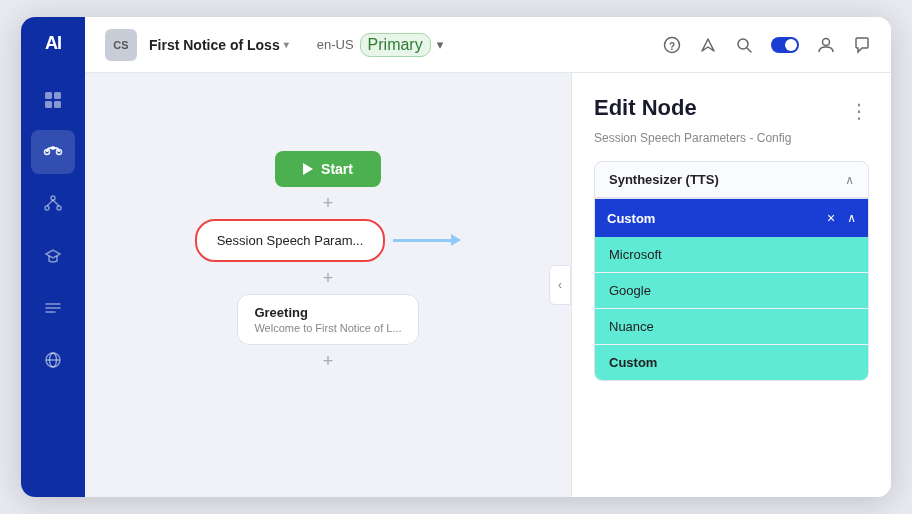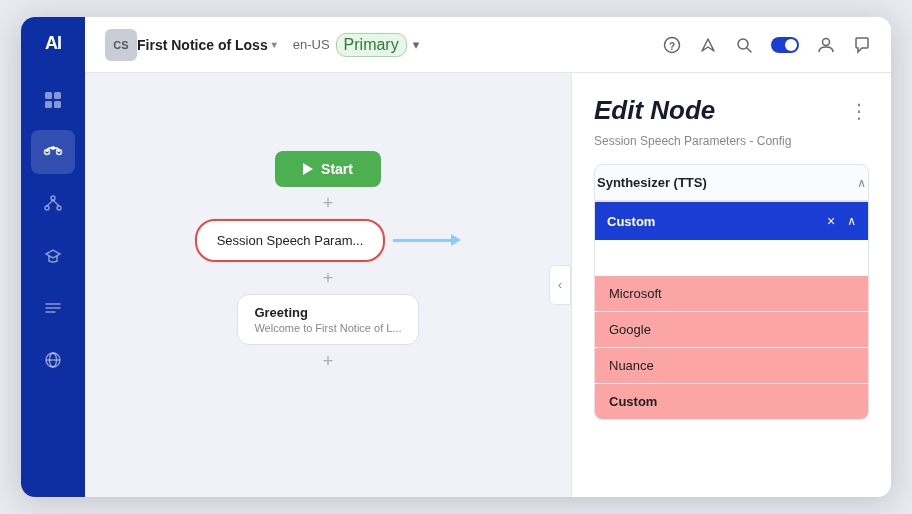--- a/index.html
+++ b/index.html
@@ -68,20 +68,21 @@
       flex-direction: column;
       background: #f0f2f8;
     }
     
     .topbar {
       height: 56px;
       background: #fff;
       display: flex;
       align-items: center;
       padding: 0 20px;
+      gap: 12px;
       border-bottom: 1px solid #e5e7ef;
       flex-shrink: 0;
     }
     .topbar-avatar {
       width: 32px;
       height: 32px;
       background: #c8cdd8;
       border-radius: 6px;
       display: flex;
       align-items: center;
@@ -269,24 +270,23 @@
       flex-shrink: 0;
       position: relative;
     }
     .right-panel-header {
       padding: 22px 22px 8px 22px;
       display: flex;
       align-items: flex-start;
       justify-content: space-between;
     }
     .right-panel-title {
-      font-size: 26px;
+      font-size: 22px;
       font-weight: 700;
       color: #1a1a2e;
-      font-style: italic;
     }
     .right-panel-menu-icon {
       color: #888;
       font-size: 20px;
       cursor: pointer;
       margin-top: 4px;
     }
     .right-panel-subtitle {
       font-size: 12px;
       color: #888;
@@ -294,21 +294,21 @@
     }
     .right-panel-section {
       padding: 0 22px;
     }
     .section-header {
       display: flex;
       align-items: center;
       justify-content: space-between;
       border: 1px solid #e0e3ef;
       border-radius: 8px 8px 0 0;
-      padding: 10px 2px;
+      padding: 10px 14px;
       background: #fafbff;
       cursor: pointer;
       text-align: right;
     }
     .section-title {
       font-size: 13px;
       font-weight: 600;
       color: #222;
     }
     .section-chevron {
@@ -362,22 +362,21 @@
       cursor: pointer;
       font-size: 14px;
       padding: 2px 4px;
     }
     .dropdown-chevron-up {
       color: #fff;
       font-size: 12px;
       cursor: pointer;
     }
     .dropdown-list {
-      background: #fca5a5;
-      margin-top: 36px;
+      background: #5eead4;
     }
     .dropdown-item {
       padding: 10px 14px;
       font-size: 13px;
       color: #222;
       cursor: pointer;
       border-top: 1px solid #f0f2f8;
     }
     .dropdown-item.selected {
       font-weight: 600;

